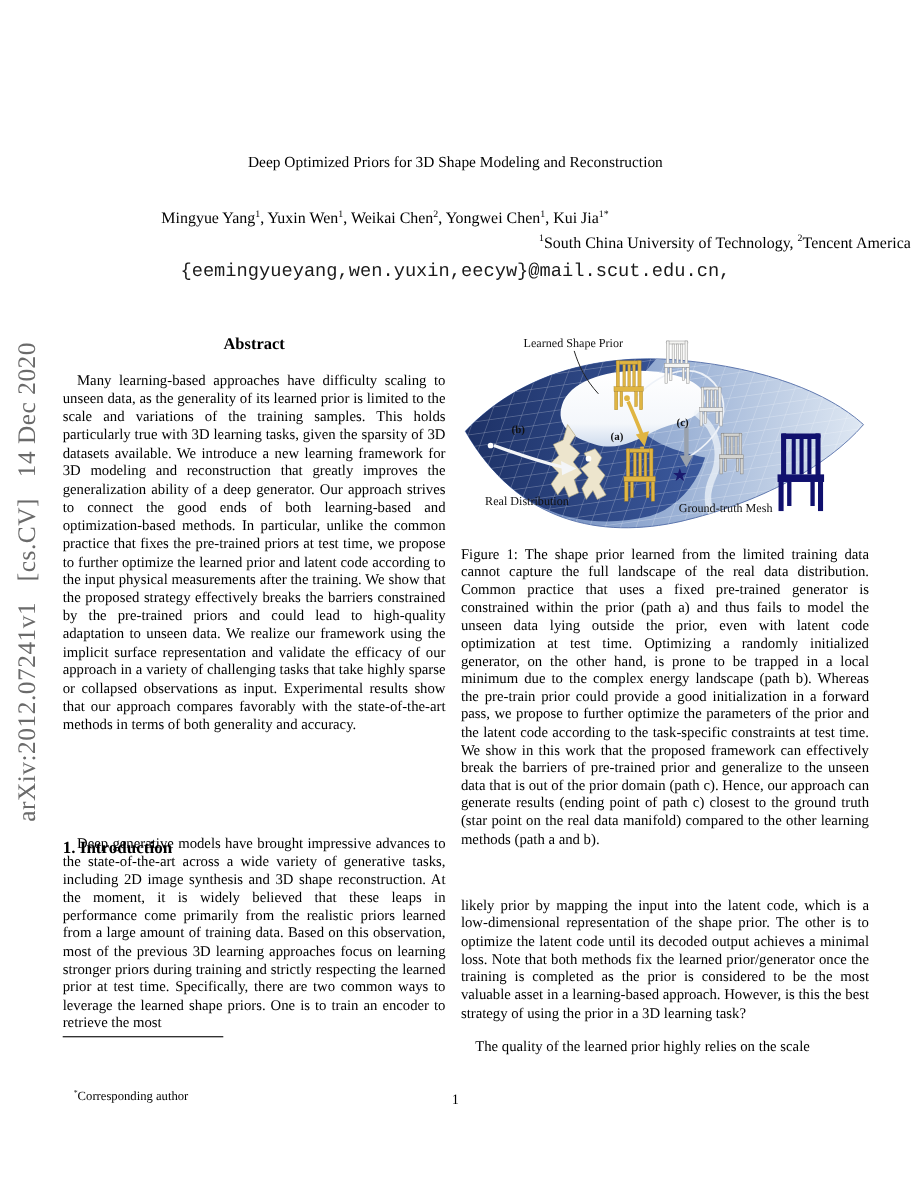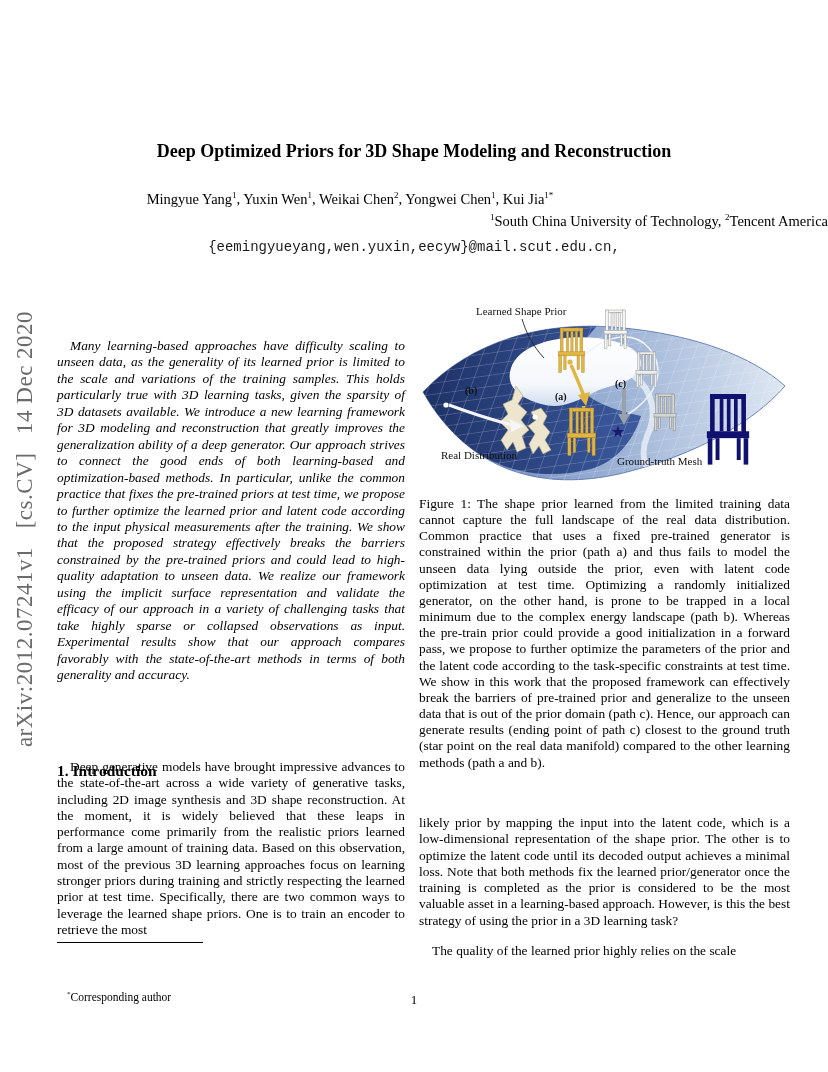--- a/index.html
+++ b/index.html
@@ -11,43 +11,43 @@
 
   .arxiv-stamp {
     position:absolute; left:12px; top:790px; width:522px;
     transform-origin:0 0; transform:rotate(-90deg);
     text-align:center; font-size:23px; color:#6a6a6a;
     letter-spacing:0.5px; white-space:pre;
   }
 
   .title {
     position:absolute; top:141px; left:40px; width:748px;
-    text-align:center; font-size:18px; font-weight:700;
+    text-align:center; font-size:14px; font-weight:400;
   }
   .authors {
     position:absolute; top:191px; left:0; width:700px;
     text-align:center; font-size:14.5px;
   }
   .affiliation {
     position:absolute; top:213px; left:0; width:828px;
     text-align:right; font-size:14.5px;
   }
   .emails {
     position:absolute; top:238px; left:0; width:828px; text-align:center;
-    font-family:"Liberation Mono", monospace; font-size:14px; line-height:19.5px;
+    font-family:"Liberation Mono", monospace; font-size:17px; line-height:19.5px;
     color:#1a1a1a;
   }
 
   .abstract-heading {
     position:absolute; top:305px; left:57px; width:348px;
     text-align:center; font-size:15px; font-weight:700;
   }
   .abstract-text {
     position:absolute; top:338px; left:57px; width:348px;
-    font-style:italic; font-size:13.4px; line-height:16.45px;
+    font-size:13.4px; line-height:16.45px;
     text-align:justify; text-indent:13px;
   }
   .intro-heading {
     position:absolute; top:728px; left:57px; width:348px;
     font-size:15.5px; font-weight:700;margin-top:34px;
   }
   .intro-text {
     position:absolute; top:759px; left:57px; width:348px;
     font-size:13.4px; line-height:16.3px; text-align:justify; text-indent:13px;
   }
@@ -84,20 +84,21 @@
 
   <div class="arxiv-stamp">arXiv:2012.07241v1   [cs.CV]   14 Dec 2020</div>
 
   <div class="title">Deep Optimized Priors for 3D Shape Modeling and Reconstruction</div>
   <div class="authors"><span>Mingyue Yang</span><sup>1</sup><span>, Yuxin Wen</span><sup>1</sup><span>, Weikai Chen</span><sup>2</sup><span>, Yongwei Chen</span><sup>1</sup><span>, Kui Jia</span><sup>1*</sup></div>
   <div class="affiliation"><sup>1</sup><span>South China University of Technology, </span><sup>2</sup><span>Tencent America</span></div>
   <div class="emails">
     <div>{eemingyueyang,wen.yuxin,eecyw}@mail.scut.edu.cn,</div>
   </div>
 
+  <div class="abstract-heading">Abstract</div>
   <div class="abstract-text">Many learning-based approaches have difficulty scaling to unseen data, as the generality of its learned prior is limited to the scale and variations of the training samples. This holds particularly true with 3D learning tasks, given the sparsity of 3D datasets available. We introduce a new learning framework for 3D modeling and reconstruction that greatly improves the generalization ability of a deep generator. Our approach strives to connect the good ends of both learning-based and optimization-based methods. In particular, unlike the common practice that fixes the pre-trained priors at test time, we propose to further optimize the learned prior and latent code according to the input physical measurements after the training. We show that the proposed strategy effectively breaks the barriers constrained by the pre-trained priors and could lead to high-quality adaptation to unseen data. We realize our framework using the implicit surface representation and validate the efficacy of our approach in a variety of challenging tasks that take highly sparse or collapsed observations as input. Experimental results show that our approach compares favorably with the state-of-the-art methods in terms of both generality and accuracy.</div>
 
   <div class="intro-heading">1. Introduction</div>
   <div class="intro-text">Deep generative models have brought impressive advances to the state-of-the-art across a wide variety of generative tasks, including 2D image synthesis and 3D shape reconstruction. At the moment, it is widely believed that these leaps in performance come primarily from the realistic priors learned from a large amount of training data. Based on this observation, most of the previous 3D learning approaches focus on learning stronger priors during training and strictly respecting the learned prior at test time. Specifically, there are two common ways to leverage the learned shape priors. One is to train an encoder to retrieve the most</div>
 
   <div class="footnote">
     <div class="rule"></div>
     <div class="fn-text"><sup>*</sup><span>Corresponding author</span></div>
   </div>
 

